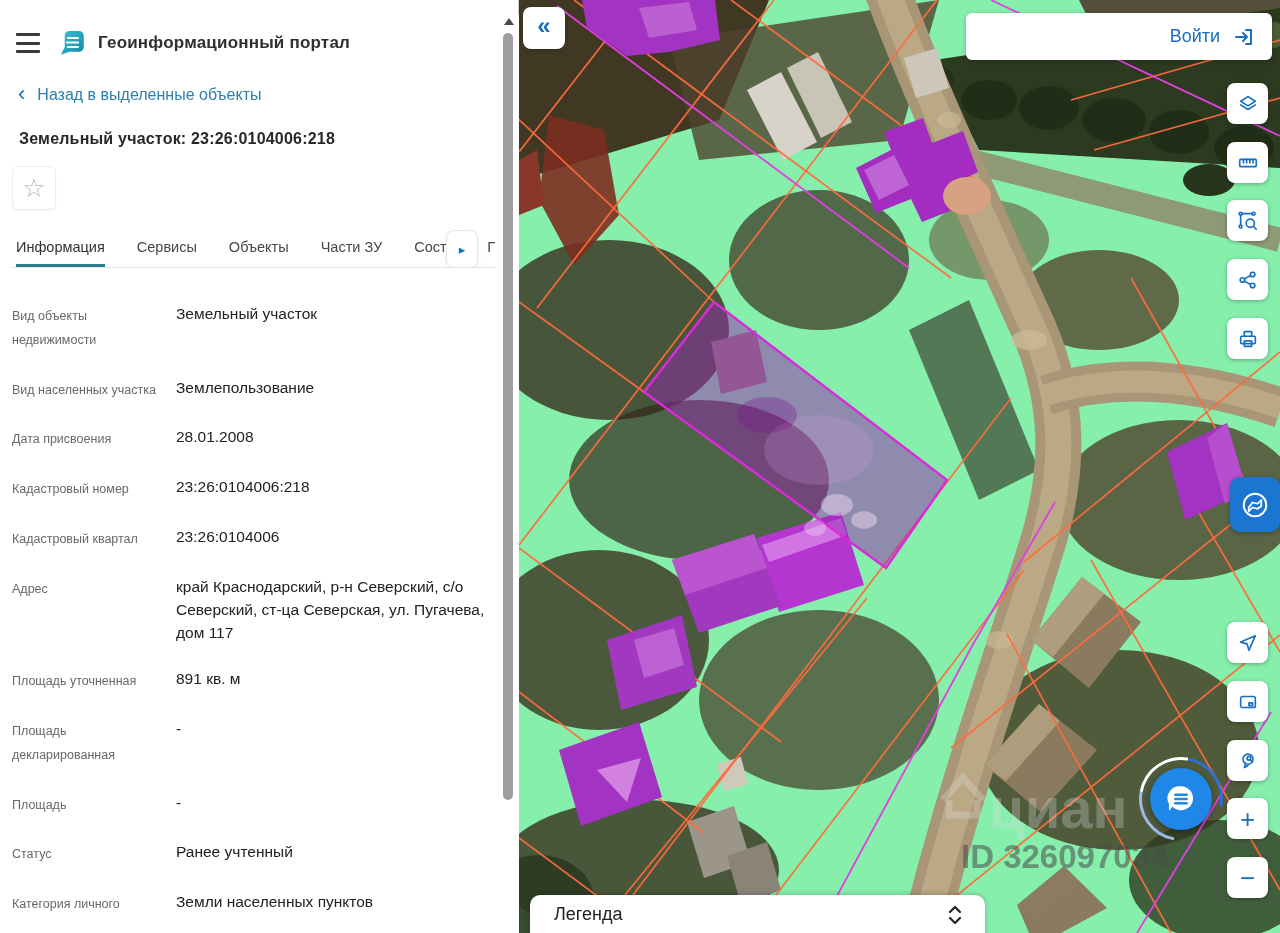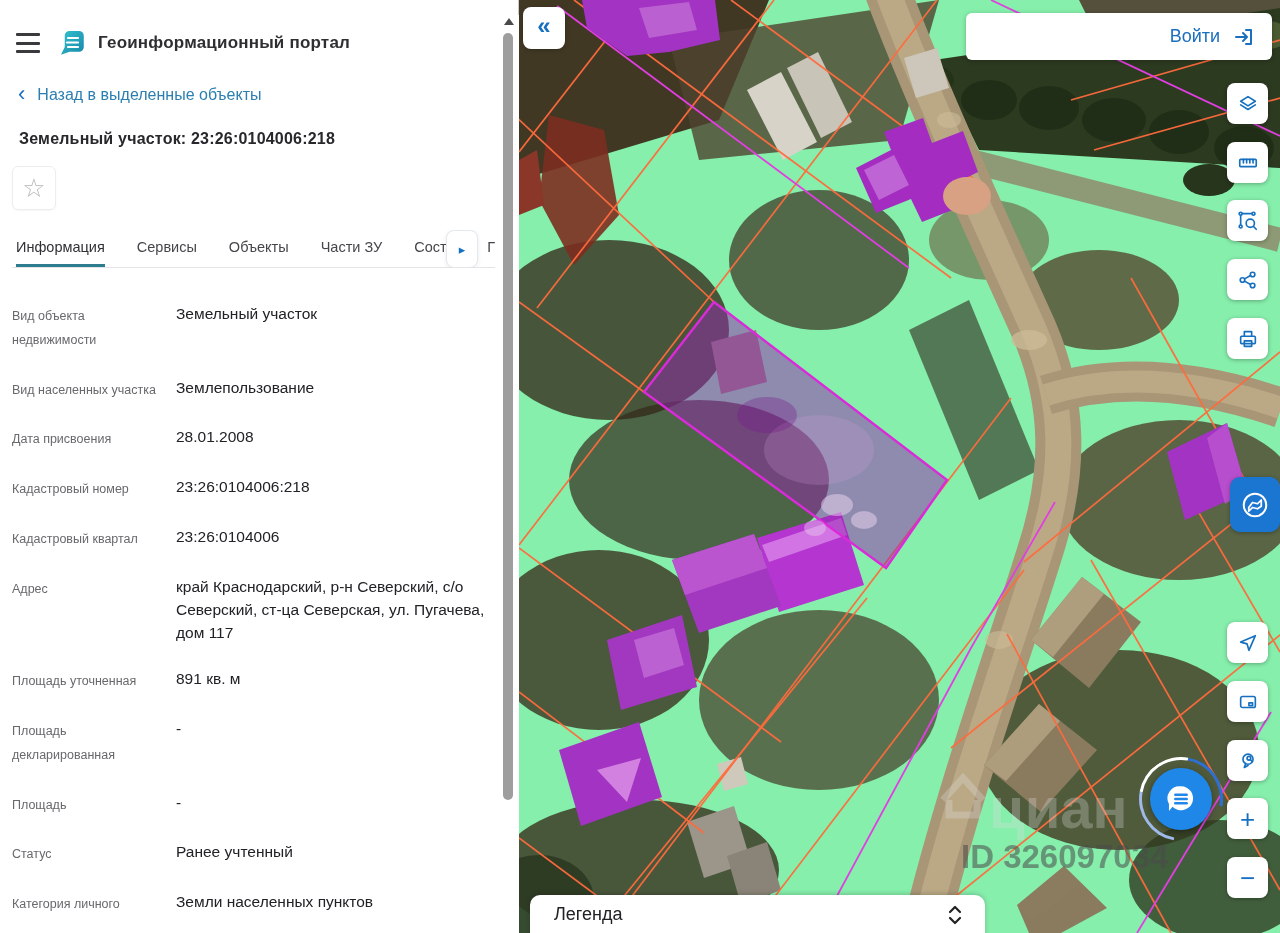--- a/index.html
+++ b/index.html
@@ -349,21 +349,21 @@
         <div class="tab">Части ЗУ</div>
         <div class="tab">Соста</div>
         <div class="tab-partial">Г</div>
         <div class="tabs-arrow">
           <span class="tri">▸</span>
         </div>
       </div>
 
       <div class="fields">
         <div class="frow">
-            <div class="flabel">Вид объекта недвижимости</div>
+            <div class="flabel">Вид объекты недвижимости</div>
             <div class="fvalue">Земельный участок</div>
           </div>
         <div class="frow">
             <div class="flabel">Вид населенных участка</div>
             <div class="fvalue">Землепользование</div>
           </div>
         <div class="frow">
             <div class="flabel">Дата присвоения</div>
             <div class="fvalue">28.01.2008</div>
           </div>

